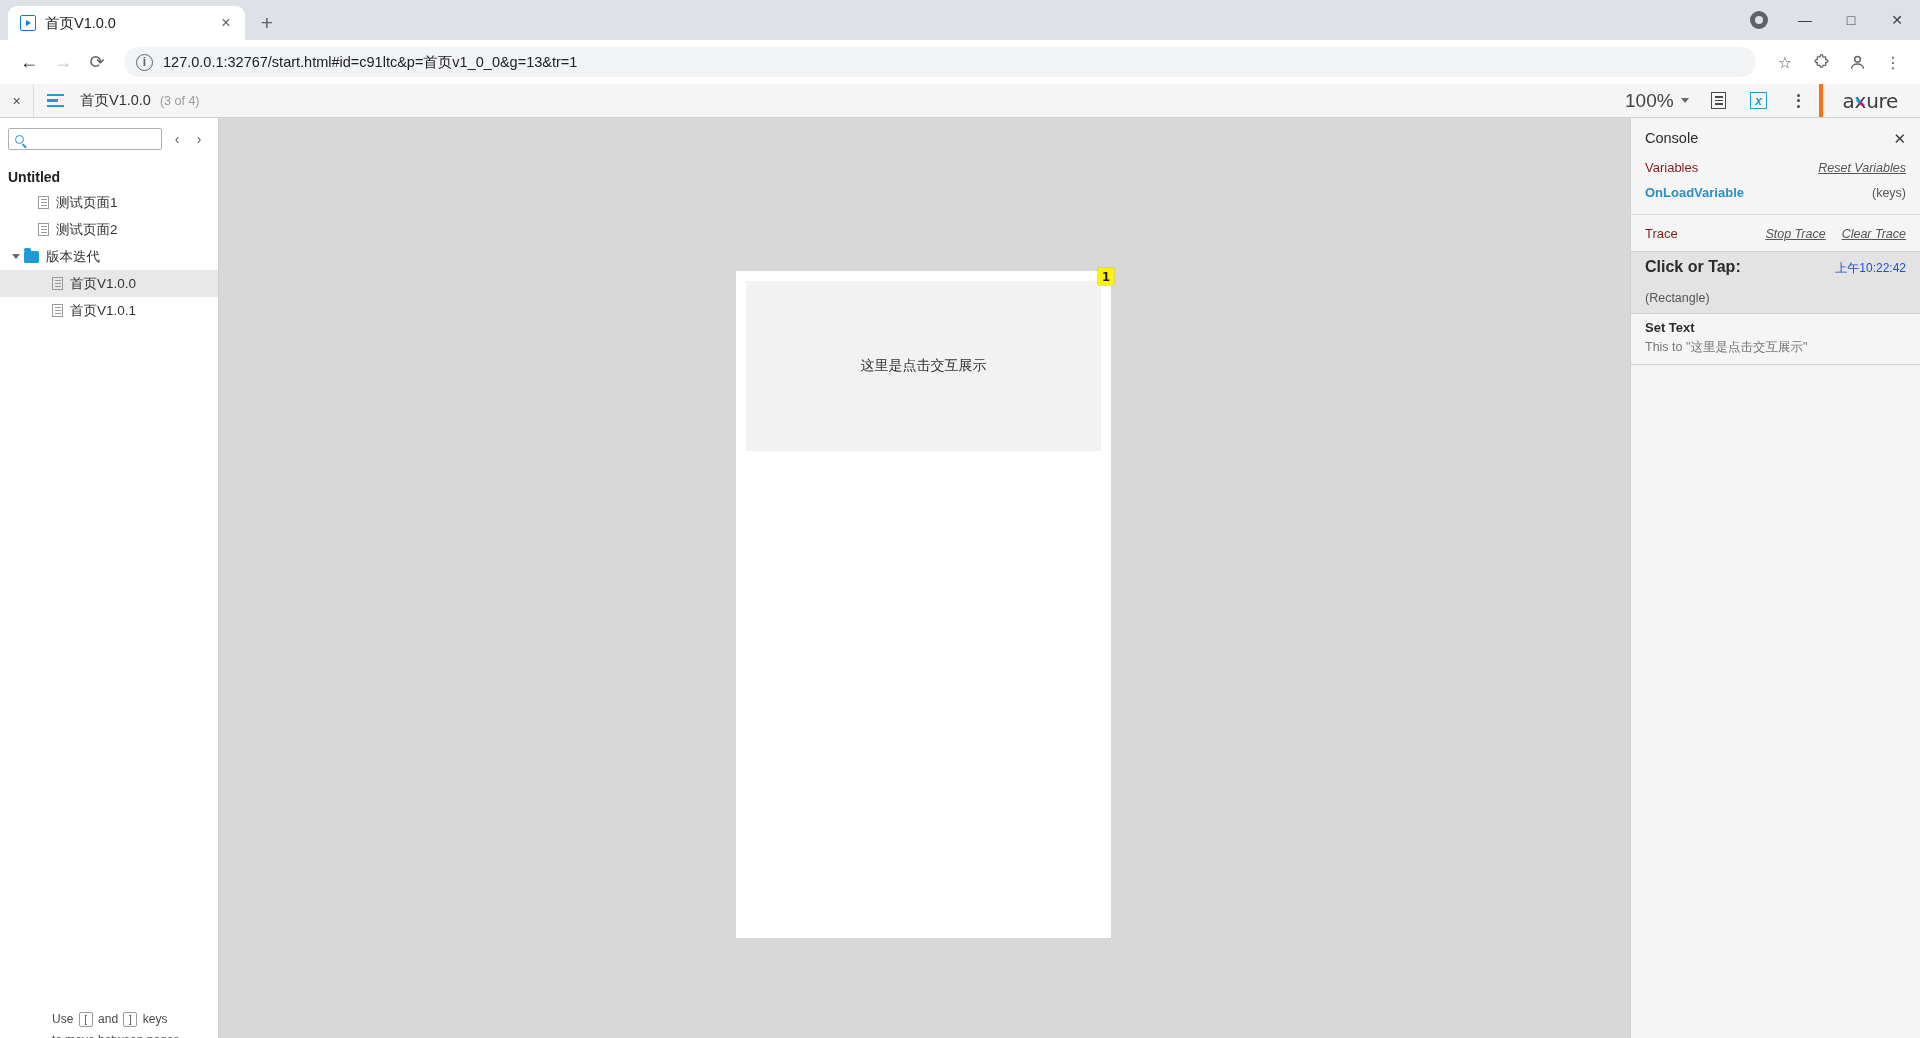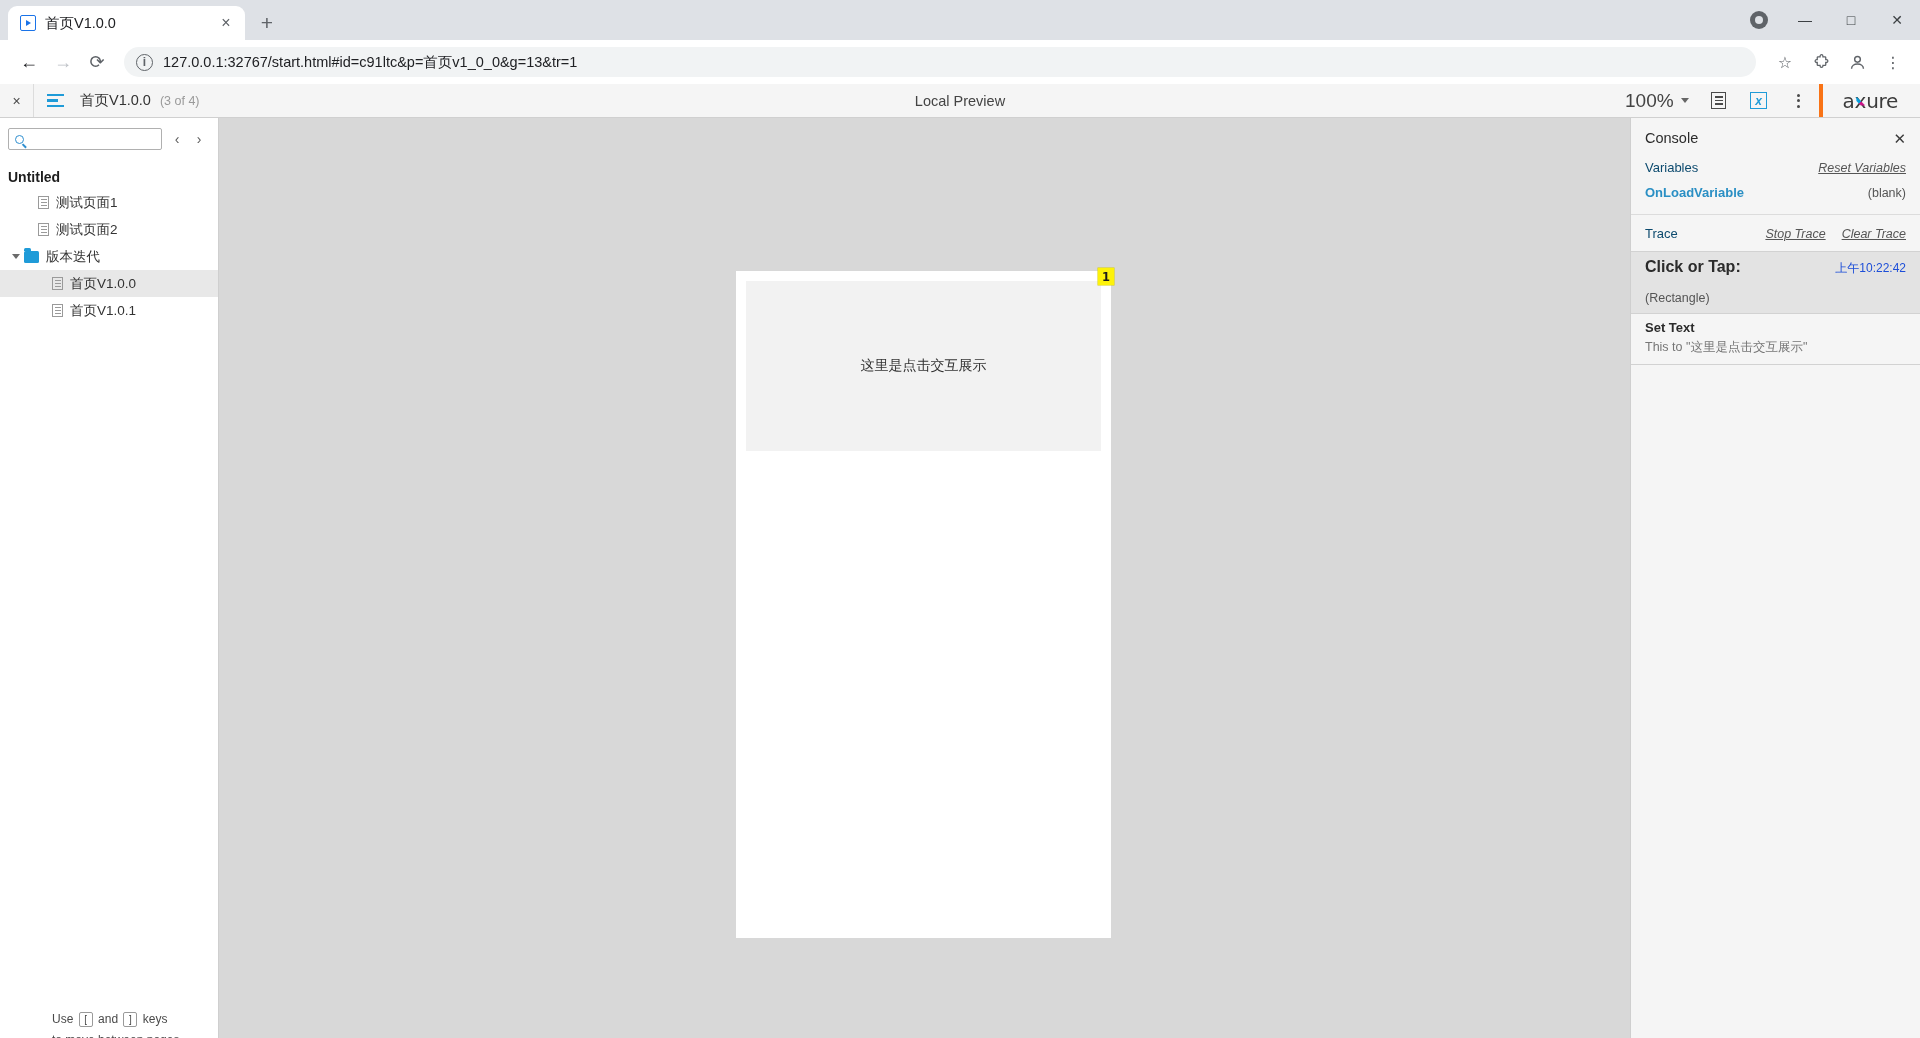--- a/index.html
+++ b/index.html
@@ -291,21 +291,21 @@
     padding: 12px 14px 9px 14px;
   }
   .cs-title { font-size: 14.5px; color: #2b2b2b; }
   .cs-close {
     margin-left: auto; color: #3a3a3a; font-size: 15px; line-height: 1;
   }
   .cs-row {
     display: flex; align-items: baseline;
     padding: 5px 14px;
   }
-  .cs-label { color: #0c4a6e; }
+  .cs-label { color: #7f1d1d; }
   .cs-links { margin-left: auto; display: flex; gap: 16px; }
   .cs-link {
     color: #555; font-style: italic; text-decoration: underline;
     font-size: 12.5px;
   }
   .cs-var { color: #2a8fc4; font-weight: bold; font-size: 13px; }
   .cs-varval { margin-left: auto; color: #555; font-size: 12.5px; }
   .cs-sep { height: 1px; background: #dcdcdc; margin: 9px 0 0 0; }
   .cs-trace-hd {
     display: flex; align-items: baseline; padding: 11px 14px 10px 14px;
@@ -374,21 +374,20 @@
 
 <div class="ax-toolbar">
   <span class="tb-close">×</span>
   <span class="tb-hamburger">
       <i></i>
       <i></i>
       <i></i>
     </span>
   <span class="tb-pagename">首页V1.0.0</span>
   <span class="tb-pagecount">(3 of 4)</span>
-  <span class="tb-center">Local Preview</span>
 
   <div class="tb-right">
     <span class="tb-zoom">
       <span>100%</span>
       <span class="caret-dn"></span>
     </span>
     <span class="tb-icon">
       <span class="ic-notes">
           <i></i>
           <i></i>
@@ -501,21 +500,21 @@
 
     <div class="cs-row">
       <span class="cs-label">Variables</span>
       <span class="cs-links">
         <span class="cs-link">Reset Variables</span>
       </span>
     </div>
 
     <div class="cs-row">
       <span class="cs-var">OnLoadVariable</span>
-      <span class="cs-varval">(blank)</span>
+      <span class="cs-varval">(keys)</span>
     </div>
 
     <div class="cs-sep"></div>
 
     <div class="cs-trace-hd">
       <span class="cs-label">Trace</span>
       <span class="cs-links">
         <span class="cs-link">Stop Trace</span>
         <span class="cs-link">Clear Trace</span>
       </span>

